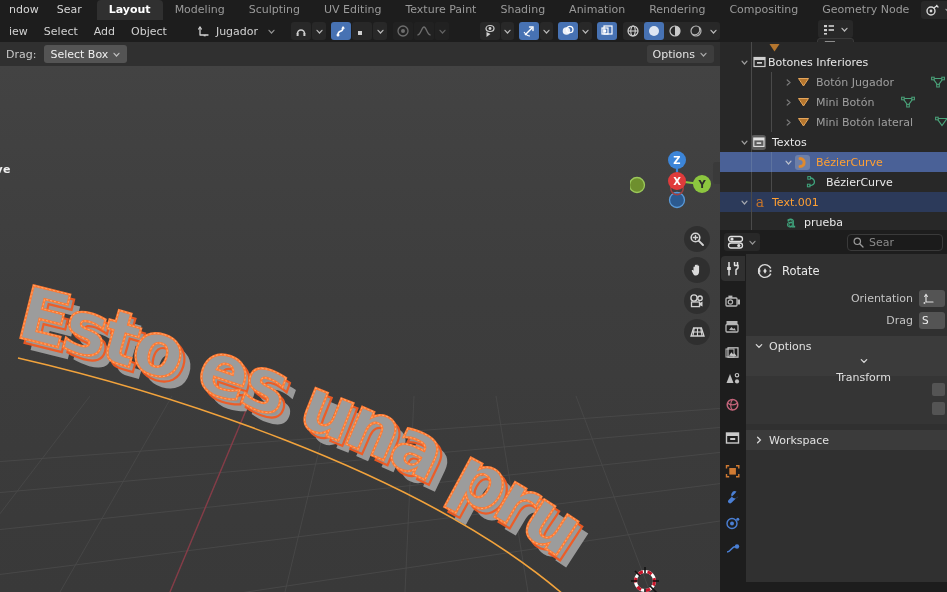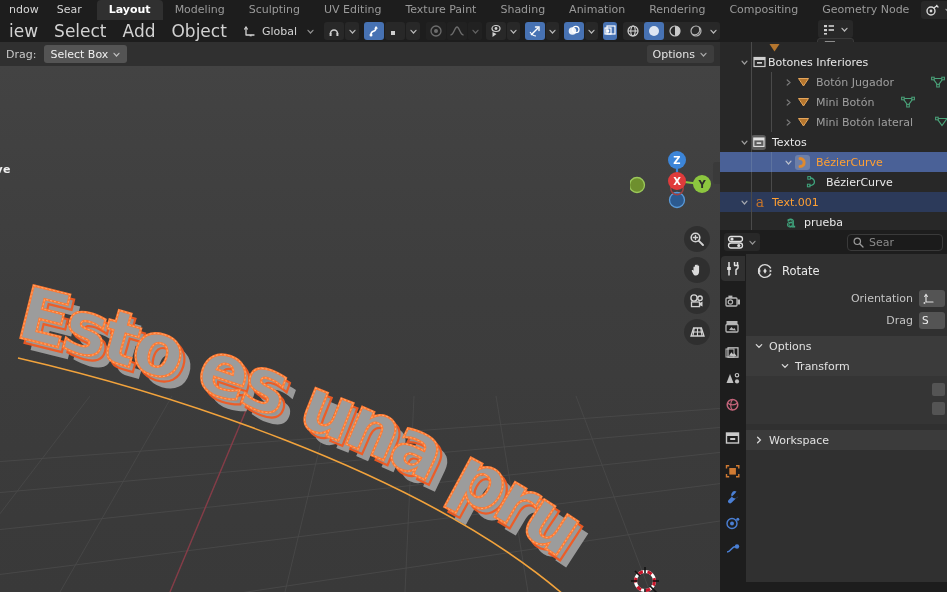--- a/index.html
+++ b/index.html
@@ -39,21 +39,21 @@
     display: flex; align-items: center; height: 18px; background: #282828;
     border-radius: 3px; padding: 0 4px; margin-right: 2px;
   }
 
   
   .vp-header {
     position: absolute; left: 0; top: 20px; width: 720px; height: 22px;
     background: #1d1d1d; display: flex; align-items: center; gap: 2px;
     padding-left: 2px;
   }
-  .vp-header .mi { padding: 0 7px; color: #d2d2d2; font-size: 17px; white-space: nowrap;}
+  .vp-header .mi { padding: 0 7px; color: #d2d2d2; font-size: 11px; white-space: nowrap;}
   .ctrl {
     display: flex; align-items: center; height: 18px; background: #282828;
     border-radius: 3px; padding: 0 5px; color: #d2d2d2; font-size: 11px;
     white-space: nowrap;
   }
   .ctrl.flat { background: transparent; }
   .chev { display:inline-block; width:9px; height:9px; margin-left:4px; opacity:.75;}
   .icobtn {
     width: 20px; height: 18px; background: #282828; border-radius: 3px;
     display: flex; align-items: center; justify-content: center;
@@ -182,21 +182,21 @@
     display: flex; align-items: center; padding: 0 3px; color: #eee; font-size: 10.5px;
     overflow: hidden;
   }
   .panel {
     background: #3b3b3b; margin-top: 6px;
   }
   .panel-head {
     display: flex; align-items: center; gap: 5px; height: 20px;
     padding-left: 8px; color: #e0e0e0; font-size: 11px;
   }
-  .panel-head.sub { padding-left: 34px; }
+  .panel-head.sub { padding-left: 34px; flex-direction: column; }
   .panel-body { background: #353535; padding: 4px 0 6px 0; }
   .cbrow { display:flex; align-items:center; justify-content:flex-end; height:19px; gap:6px; padding-right:2px; }
   .cbox { width: 13px; height: 13px; background: #545454; border-radius: 2px; }
   .panel.collapsed { background:#3b3b3b; margin-top: 6px; }
 
   svg { display: block; }
 </style>
 </head>
 <body>
 
@@ -247,21 +247,21 @@
     <div style="width:14px"></div>
 
     <div class="ctrl flat" style="gap:5px">
       <span>
         <svg width="14" height="14" viewBox="0 0 14 14">
           <path d="M3 11 L3 3.5 M3 11 L11 11" stroke="#d2d2d2" stroke-width="1.3" fill="none" stroke-linecap="round"></path>
           <path d="M1.6 5 L3 3 L4.4 5" stroke="#d2d2d2" stroke-width="1.2" fill="none" stroke-linecap="round"></path>
           <path d="M6 12 L8.5 10.5 L8.5 12.5 Z" fill="#d2d2d2"></path>
         </svg>
       </span>
-      <span>Global</span>
+      <span>Jugador</span>
       <span class="chev">
         <svg width="9" height="9" viewBox="0 0 9 9">
             <path d="M2 3.3 L4.5 6 L7 3.3" stroke="#b9b9b9" stroke-width="1.2" fill="none" stroke-linecap="round"></path>
           </svg>
       </span>
     </div>
 
     <div style="width:6px"></div>
 
     <div class="grp">

